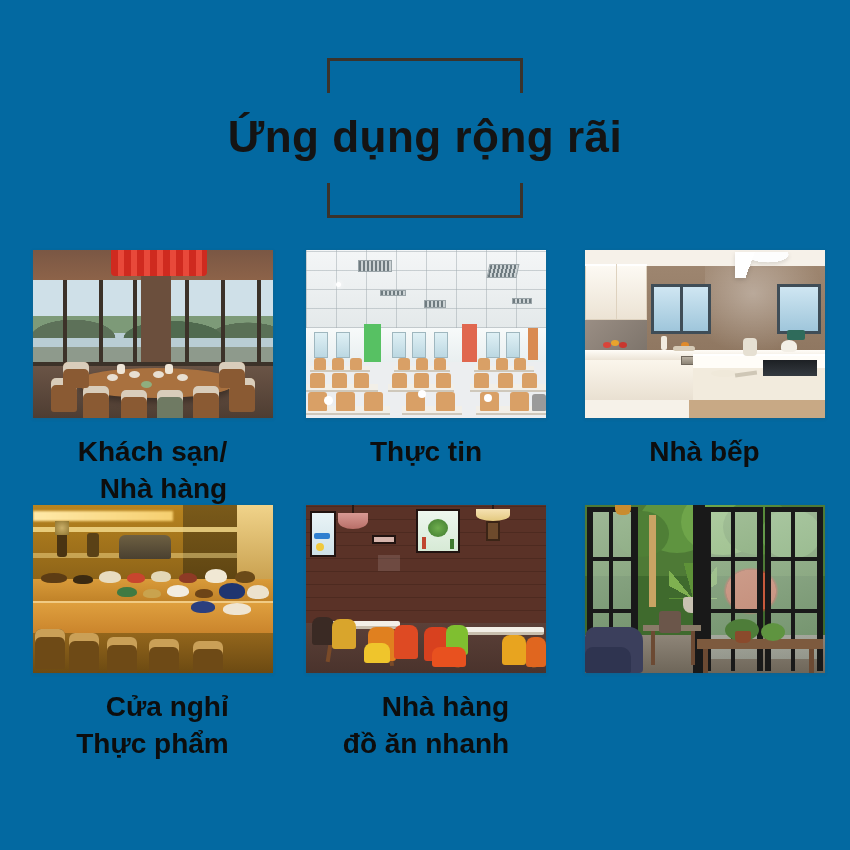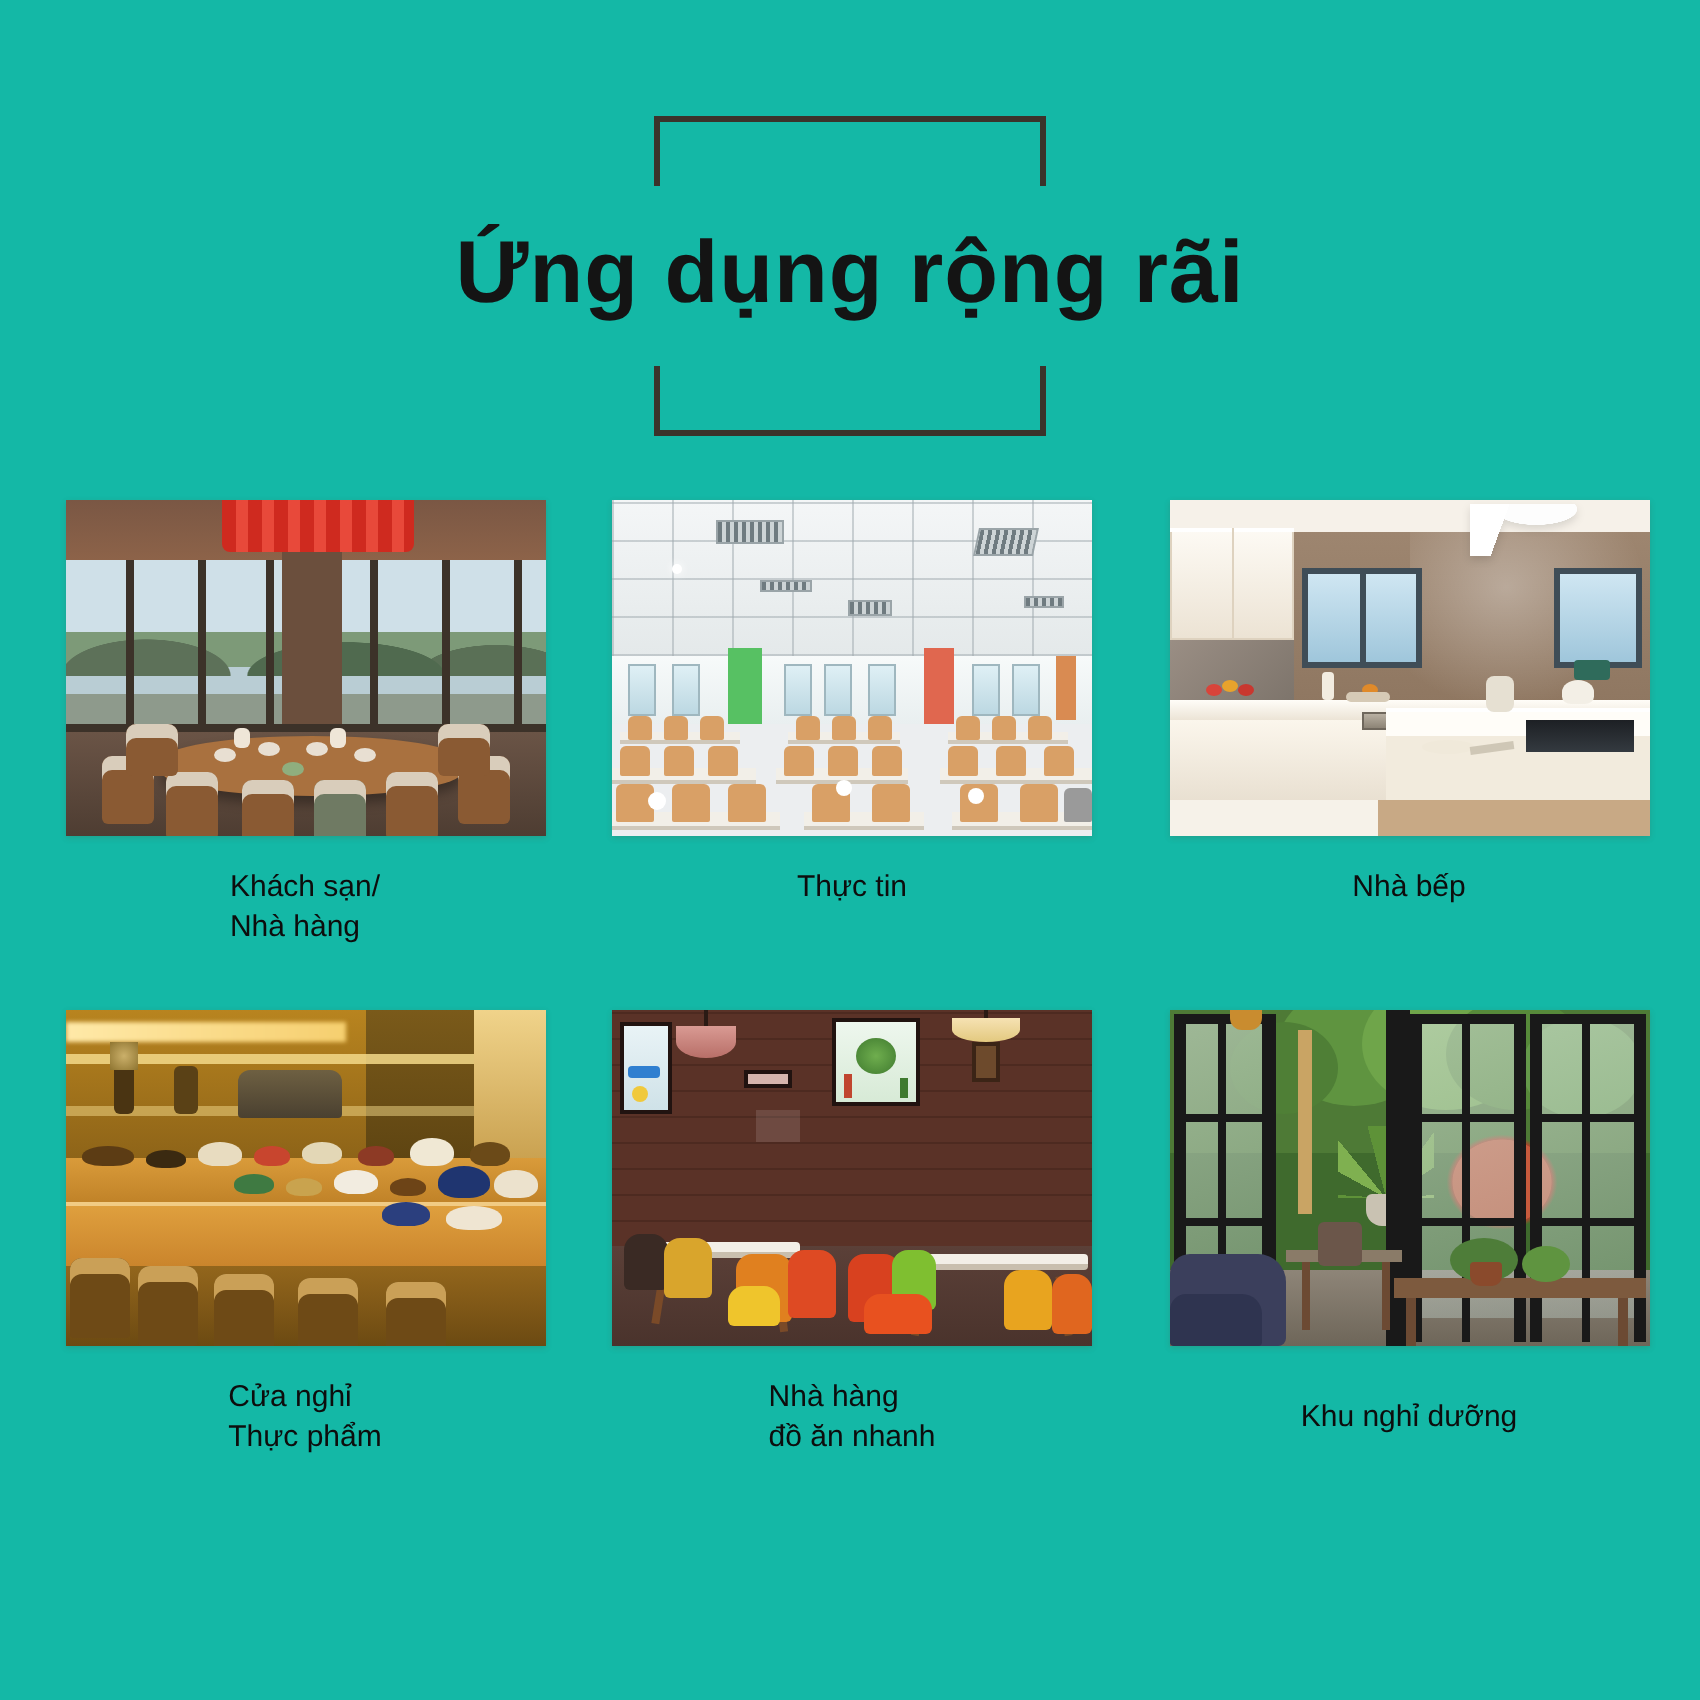--- a/index.html
+++ b/index.html
@@ -44,22 +44,22 @@
   .cell { position:relative; display:flex; flex-direction:column; align-items:center; }
   .photo-wrap { width:240px; height:168px; position:relative; }
   .photo {
     width:240px; height:168px;
     position:relative; overflow:hidden;
     background:#ddd;
     box-shadow:0 1px 3px rgba(90,60,40,.18);
   }
   .caption {
     margin-top:16px;
-    font-size:15px; font-weight:normal; color:#0d0d0d;
-    line-height:1.32; text-align:left;
+    font-size:28px; font-weight:bold; color:#0d0d0d;
+    line-height:1.32; text-align:right;
     white-space:pre-line;
   }
   
   .c0 .photo-wrap { margin-left:22px; }
   .c0 .caption   { margin-left:22px; }
   .c1 .photo-wrap{ margin-left:2px; }
   .c1 .caption   { margin-left:2px; }
   .c2 .photo-wrap{ margin-left:-8px; }
   .c2 .caption   { margin-left:-8px; }
   .c3 .photo-wrap{ margin-left:22px; }
@@ -206,21 +206,21 @@
   .r-floor { left:0; top:130px; width:100%; height:38px;
     background:linear-gradient(#8e8578,#6e6659); }
   .r-sofa { left:0; top:122px; width:58px; height:46px;
     background:#3b3f5c; border-radius:10px 14px 4px 4px; }
   .r-wtable { position:absolute; background:#6c4a33; }
   .r-plant { position:absolute; border-radius:50%; background:#4e7d39; }
 </style>
 </head>
 <body style="background: rgb(253, 242, 232);">
 
-<div id="page" style="background: #14b8a6;">
+<div id="page" style="background: #0369a1;">
 
   <div id="header">
     <div class="bracket top"></div>
     <div id="title">Ứng dụng rộng rãi</div>
     <div class="bracket bottom"></div>
   </div>
 
   <div id="grid">
 
     <div class="cell c0">
@@ -509,17 +509,16 @@
           <div class="r-wtable" style="left:112px;top:134px;width:126px;height:10px;background:#7d5a3e"></div>
           <div class="r-wtable" style="left:118px;top:144px;width:5px;height:24px"></div>
           <div class="r-wtable" style="left:224px;top:144px;width:5px;height:24px"></div>
           <div class="r-plant" style="left:140px;top:114px;width:34px;height:22px"></div>
           <div class="layer" style="left:150px;top:126px;width:16px;height:12px;background:#8a4a2c;border-radius:2px 2px 5px 5px"></div>
           <div class="r-plant" style="left:176px;top:118px;width:24px;height:18px;background:#5f9440"></div>
           <div class="layer r-sofa"></div>
           <div class="layer" style="left:0;top:142px;width:46px;height:26px;background:#2f3450;border-radius:8px 10px 2px 2px"></div>
         </div>
       </div>
-      <div class="caption">Khu nghỉ dưỡng</div>
     </div>
 
   </div>
 </div>
 
 </body></html>

